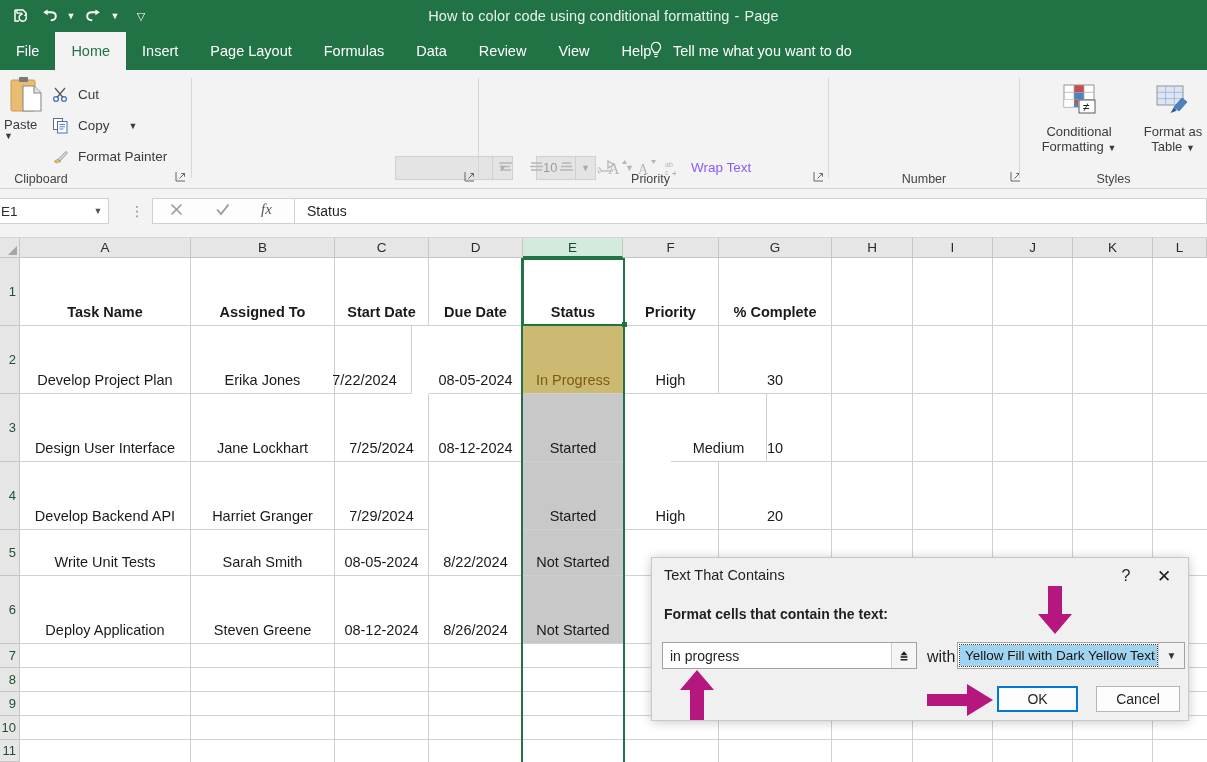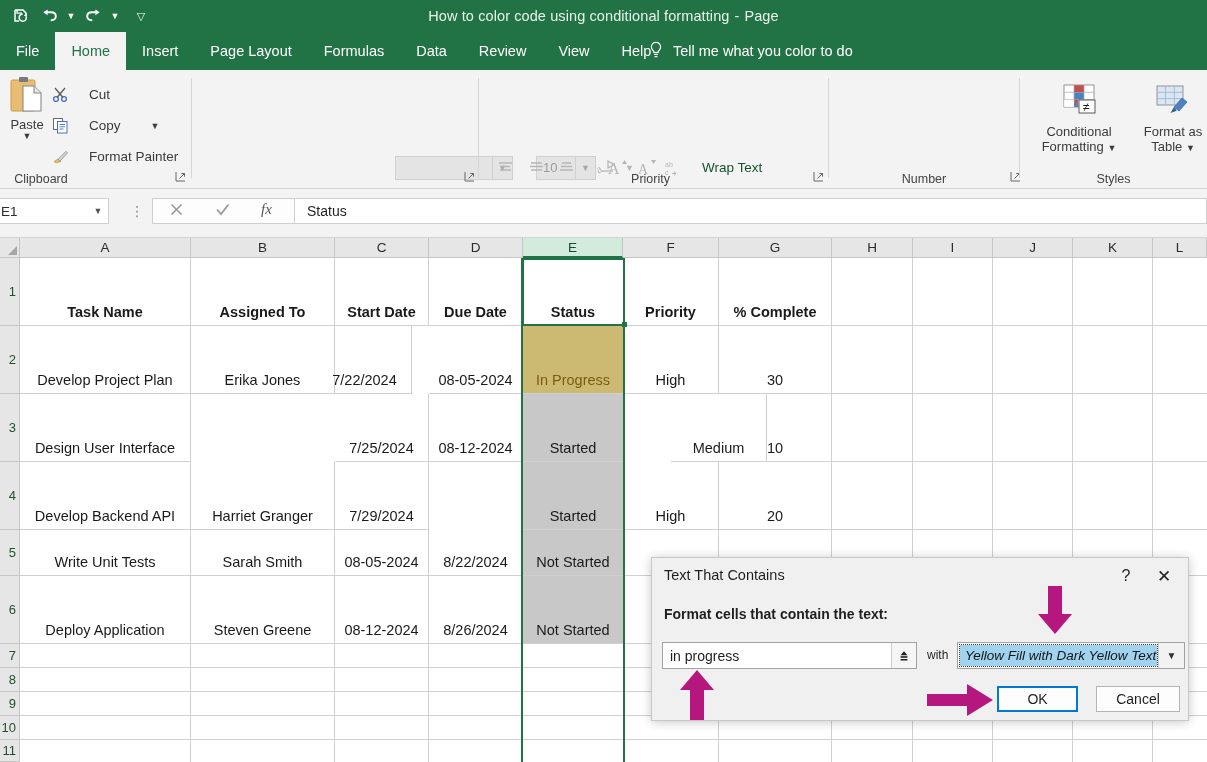--- a/index.html
+++ b/index.html
@@ -60,25 +60,25 @@
     position:absolute;bottom:2px;width:100%;text-align:center;
     font-size:12.5px;color:#444444;
   }
   .grp-launcher{
     position:absolute;bottom:4px;width:13px;height:13px;color:#666;
     font-size:12px;line-height:12px;
   }
   .grp-sep{position:absolute;top:8px;width:1px;height:100px;background:#d6d6d6;}
 
   
-  .paste-btn{position:absolute;left:4px;top:6px;width:46px;text-align:center;}
+  .paste-btn{position:absolute;left:4px;top:6px;width:46px;text-align:left;}
   .paste-ico{width:38px;height:40px;margin:0 auto;display:block;}
   .paste-lbl{font-size:13px;color:#3b3b3b;margin-top:1px;}
   .paste-car{font-size:9px;color:#3b3b3b;line-height:8px;}
-  .cb-item{position:absolute;display:flex;align-items:center;gap:20px;font-size:13.5px;color:#3b3b3b;}
+  .cb-item{position:absolute;display:flex;align-items:center;gap:9px;font-size:13.5px;color:#3b3b3b;}
   .cb-ico{width:17px;height:17px;display:block;}
 
   
   .fontname{
     position:absolute;left:203px;top:86px;width:118px;height:24px;
     background:#e4e4e4;border:1px solid #d0d0d0;box-sizing:border-box;
   }
   .fontname .ddb{position:absolute;right:0;top:0;width:19px;height:22px;border-left:1px solid #d0d0d0;
      display:flex;align-items:center;justify-content:center;color:#a8a8a8;font-size:9px;}
   .fontsize{
@@ -181,30 +181,30 @@
   .dlg-input{
     position:absolute;left:10px;top:84px;width:255px;height:27px;
     background:#ffffff;border:1px solid #a2a2a2;box-sizing:border-box;
     display:flex;align-items:center;
   }
   .dlg-input .txt{font-size:14px;color:#1f1f1f;padding-left:7px;flex:1;}
   .dlg-input .refbtn{
     width:24px;height:25px;border-left:1px solid #cfcfcf;background:#f5f5f5;
     display:flex;align-items:center;justify-content:center;
   }
-  .dlg-with{position:absolute;left:275px;top:90px;font-size:12px;color:#1f1f1f;}
+  .dlg-with{position:absolute;left:275px;top:90px;font-size:16px;color:#1f1f1f;}
   .dlg-combo{
     position:absolute;left:305px;top:84px;width:228px;height:27px;
     background:#ffffff;border:1px solid #a2a2a2;box-sizing:border-box;display:flex;align-items:center;
   }
   .dlg-combo .sel{
     flex:1;height:21px;margin:2px 1px 2px 2px;background:#9fd3f0;
     outline:1px dotted #3a3a3a;
     display:flex;align-items:center;padding-left:5px;
-    font-size:13.5px;color:#141414;white-space:nowrap;overflow:hidden;font-style:italic;
+    font-size:13.5px;color:#141414;white-space:nowrap;overflow:hidden;
   }
   .dlg-combo .cbtn{
     width:25px;height:25px;background:#f2f2f2;border-left:1px solid #cfcfcf;
     display:flex;align-items:center;justify-content:center;color:#333;font-size:10px;
   }
   .dlg-ok{
     position:absolute;left:345px;top:128px;width:81px;height:26px;
     background:#fdfdfd;border:2px solid #0078d7;box-sizing:border-box;
     display:flex;align-items:center;justify-content:center;font-size:14px;color:#1f1f1f;
   }
@@ -268,21 +268,21 @@
       <div class="tab">View</div>
       <div class="tab">Help</div>
     </div>
     <div class="tellme">
       <span>
         <svg class="bulb" viewBox="0 0 16 20">
           <path d="M8 1.4c-2.7 0-4.6 2-4.6 4.5 0 1.9 1.1 3 1.9 4 .4.5.6 1 .6 1.5h4.2c0-.5.2-1 .6-1.5.8-1 1.9-2.1 1.9-4C12.6 3.4 10.7 1.4 8 1.4z" fill="none" stroke="#fff" stroke-width="1.2"></path>
           <path d="M6.1 13.4h3.8M6.6 15.6h2.8" stroke="#fff" stroke-width="1.2" fill="none"></path>
         </svg>
       </span>
-      <span>Tell me what you color to do</span>
+      <span>Tell me what you want to do</span>
     </div>
   </div>
 
   <div class="ribbon">
 
     <div class="grp" style="left:0;width:192px;">
       <div class="paste-btn">
         <span>
           <svg class="paste-ico" viewBox="0 0 38 40">
             <rect x="3" y="4" width="24" height="31" rx="1.5" fill="#e8bd72" stroke="#c99a4e" stroke-width="1"></rect>
@@ -440,21 +440,21 @@
             <path d="M6.5 4.5L3 8l3.5 3.5z" fill="#b6b6b6"></path>
           </svg>
       </div>
       <div class="ic" style="left:143px;top:125px;width:26px;height:24px;">
         <svg width="21" height="16" viewBox="0 0 21 16">
             <path d="M9 2h11M9 6h11M9 10h11M9 14h11" stroke="#b6b6b6" stroke-width="1.3"></path>
             <path d="M2.5 4.5L6 8l-3.5 3.5z" fill="#b6b6b6"></path>
           </svg>
       </div>
 
-      <div class="cb-item" style="left:186px;top:89px;color:#14532d;">
+      <div class="cb-item" style="left:186px;top:89px;color:#8b5cf6;">
         <span>
           <svg class="cb-ico" viewBox="0 0 17 17">
             <text x="0" y="8" font-family="Liberation Sans, sans-serif" font-size="7" fill="#b6b6b6">ab</text>
             <text x="0" y="16" font-family="Liberation Sans, sans-serif" font-size="7" fill="#b6b6b6">c</text>
             <path d="M7 14.5l4-0M9 12.6l2 1.9-2 1.9" stroke="#b6b6b6" stroke-width="1" fill="none"></path>
           </svg>
         </span>
         <span>Wrap Text</span>
       </div>
       <div class="cb-item" style="left:186px;top:128px;color:#3b3b3b;">
@@ -605,20 +605,21 @@
 
     <div class="cell" style="left:20px;top:88px;width:171px;height:68px;">Develop Project Plan</div>
     <div class="cell" style="left:191px;top:88px;width:144px;height:68px;">Erika Jones</div>
     <div class="cell" style="left:318px;top:88px;width:94px;height:68px;">7/22/2024</div>
     <div class="cell" style="left:429px;top:88px;width:94px;height:68px;">08-05-2024</div>
     <div class="cell fillyellow" style="left:523px;top:88px;width:100px;height:68px;">In Progress</div>
     <div class="cell" style="left:623px;top:88px;width:96px;height:68px;">High</div>
     <div class="cell" style="left:719px;top:88px;width:113px;height:68px;">30</div>
 
     <div class="cell" style="left:20px;top:156px;width:171px;height:68px;">Design User Interface</div>
+    <div class="cell" style="left:191px;top:156px;width:144px;height:68px;">Jane Lockhart</div>
     <div class="cell" style="left:335px;top:156px;width:94px;height:68px;">7/25/2024</div>
     <div class="cell" style="left:429px;top:156px;width:94px;height:68px;">08-12-2024</div>
     <div class="cell fillgray" style="left:523px;top:156px;width:100px;height:68px;">Started</div>
     <div class="cell" style="left:623px;top:156px;width:96px;height:68px;margin-left:48px;">Medium</div>
     <div class="cell" style="left:719px;top:156px;width:113px;height:68px;">10</div>
 
     <div class="cell" style="left:20px;top:224px;width:171px;height:68px;">Develop Backend API</div>
     <div class="cell" style="left:191px;top:224px;width:144px;height:68px;">Harriet Granger</div>
     <div class="cell" style="left:335px;top:224px;width:94px;height:68px;">7/29/2024</div>
     <div class="cell fillgray" style="left:523px;top:224px;width:100px;height:68px;">Started</div>

